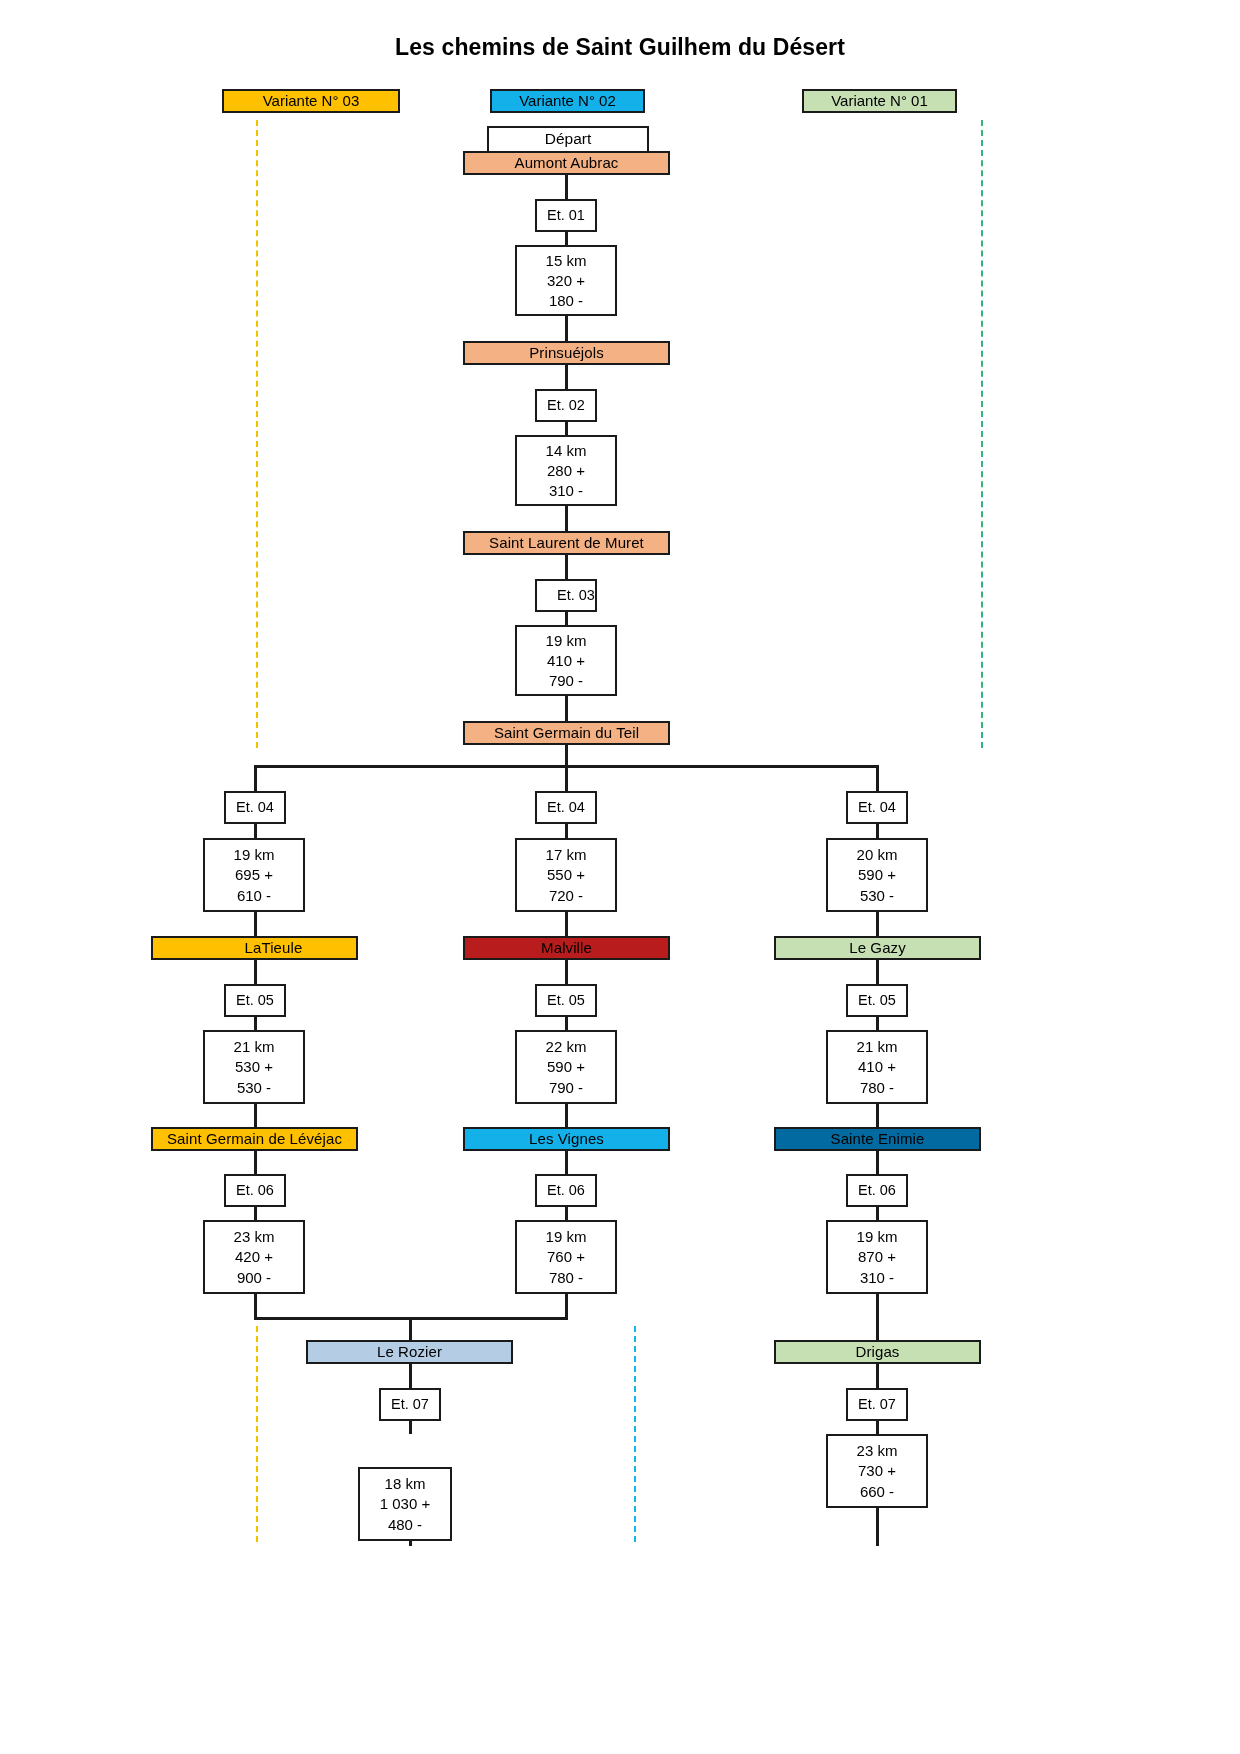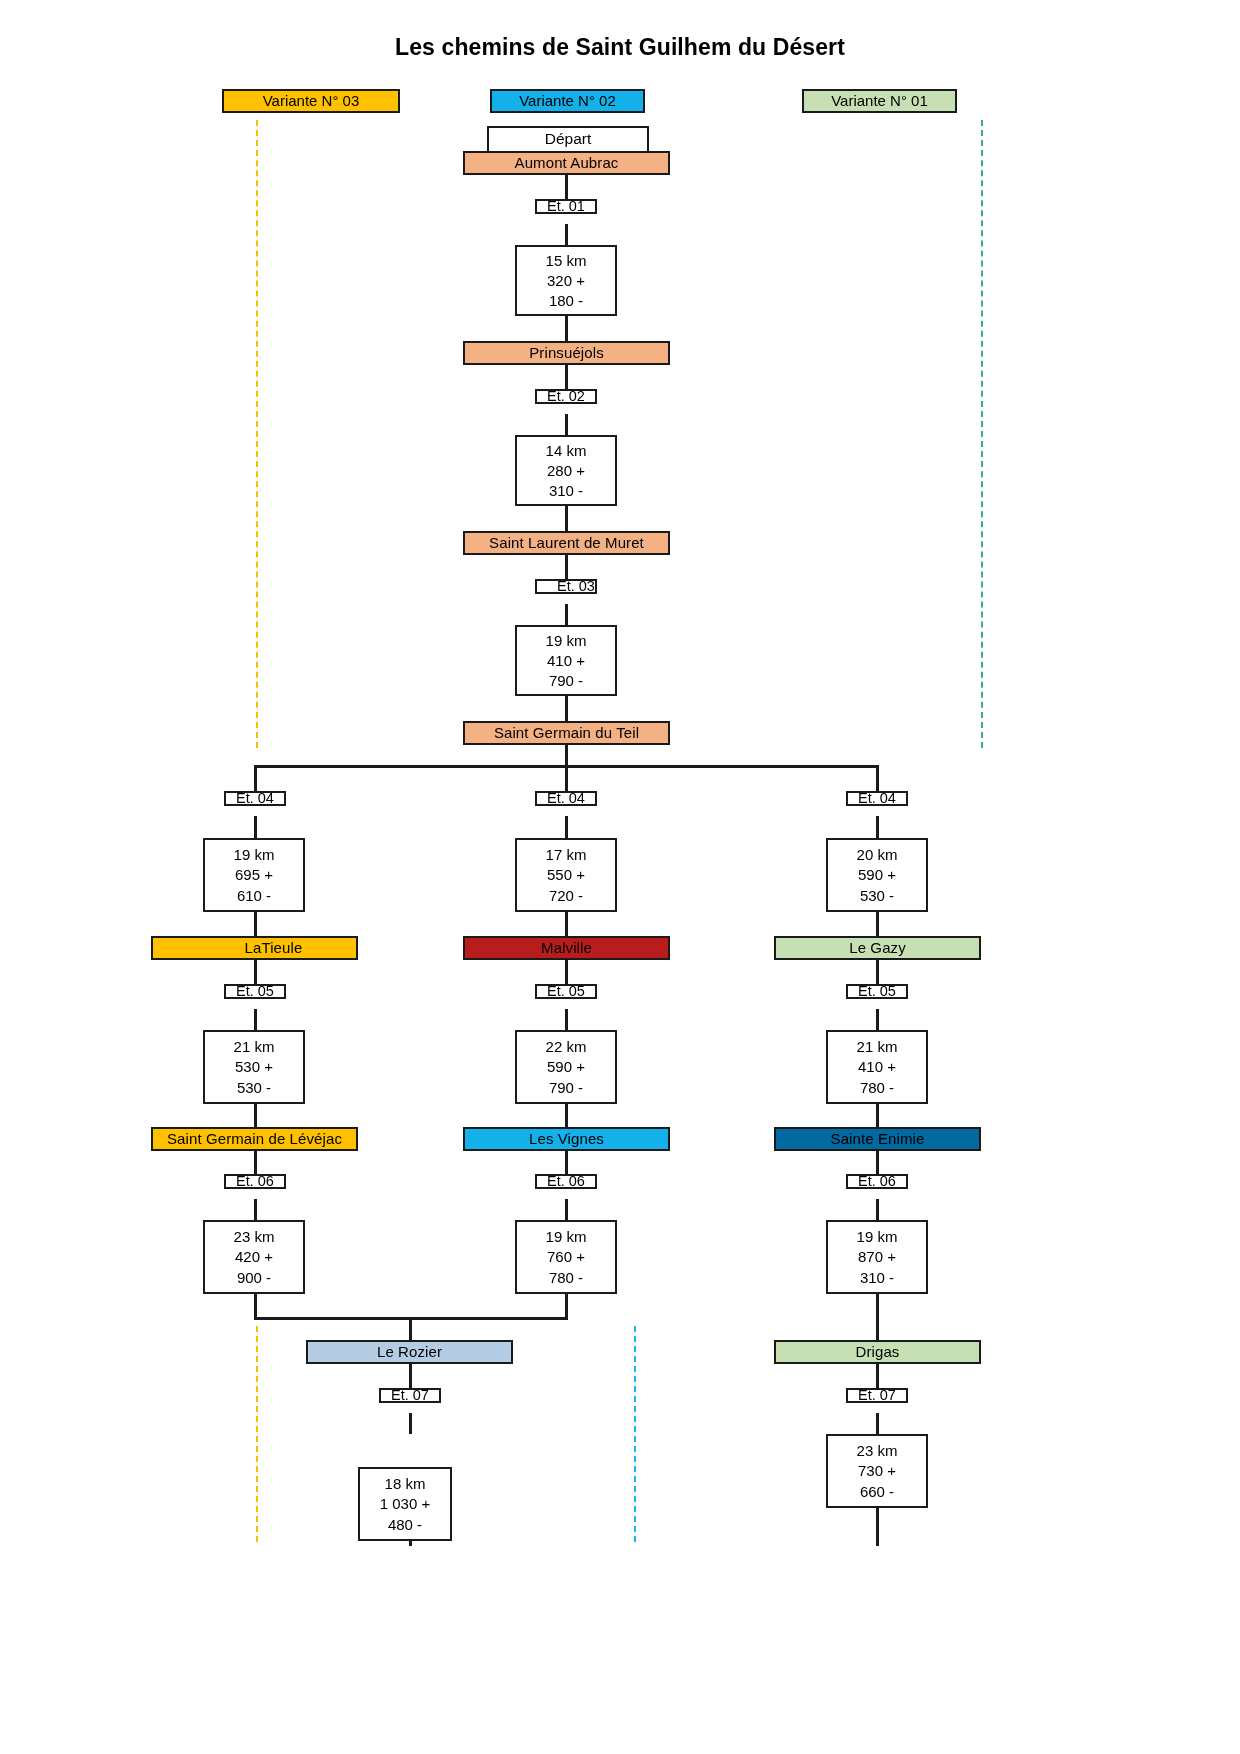--- a/index.html
+++ b/index.html
@@ -41,21 +41,21 @@
   }
 
   .place {            
     height:24px;
     font-size:15px;
     font-weight:normal;
     letter-spacing:0.1px;
   }
 
   .stage-tag {        
-    height:15px;
+    height:33px;
     width:62px;
     font-size:14.5px;
   }
 
   .stat {             
     flex-direction:column;
     justify-content:space-around;
     padding:4px 0;
     font-size:15px;
   }

